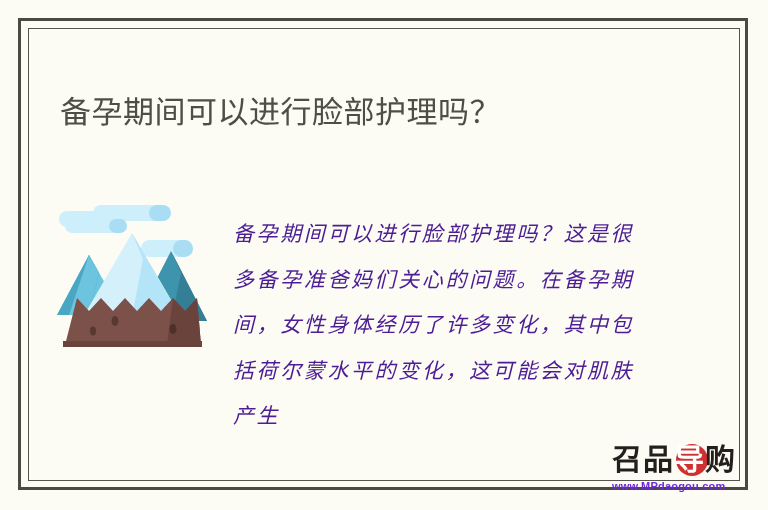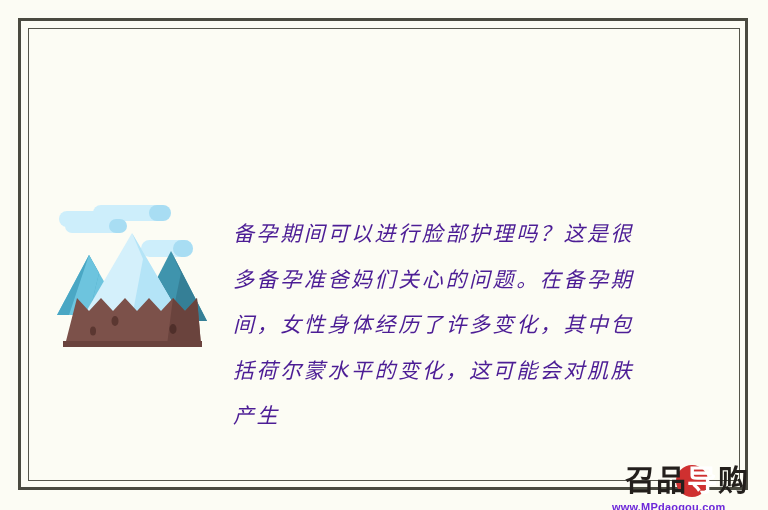--- a/index.html
+++ b/index.html
@@ -95,22 +95,21 @@
     top: 442px;
     width: 150px;
     height: 58px;
     pointer-events: none;
   }
   .wm-logo {
     position: relative;
     height: 36px;
     display: flex;
     align-items: center;
-    justify-content: center;
-    margin-top: 21px;
+    justify-content: flex-start;
   }
   .wm-seal {
     position: absolute;
     left: 64px;
     top: 2px;
     width: 32px;
     height: 32px;
     border-radius: 50%;
     background: #cf3030;
     z-index: 1;
@@ -141,20 +140,21 @@
   }
 </style>
 </head>
 <body>
 
 <div class="canvas">
 
   <div class="frame-outer"></div>
   <div class="frame-inner"></div>
 
+  <h1 class="title">备孕期间可以进行脸部护理吗？</h1>
 
   <div class="illustration">
     <svg viewBox="0 0 155 155" xmlns="http://www.w3.org/2000/svg" aria-hidden="true">
 
       <g>
         <rect x="4" y="8" width="58" height="16" rx="8" fill="#cdeefb"></rect>
         <rect x="38" y="2" width="76" height="16" rx="8" fill="#cdeefb"></rect>
         <rect x="94" y="2" width="22" height="16" rx="8" fill="#a8ddf3"></rect>
         <rect x="10" y="16" width="58" height="14" rx="7" fill="#cdeefb"></rect>
         <rect x="54" y="16" width="18" height="14" rx="7" fill="#a8ddf3"></rect>

